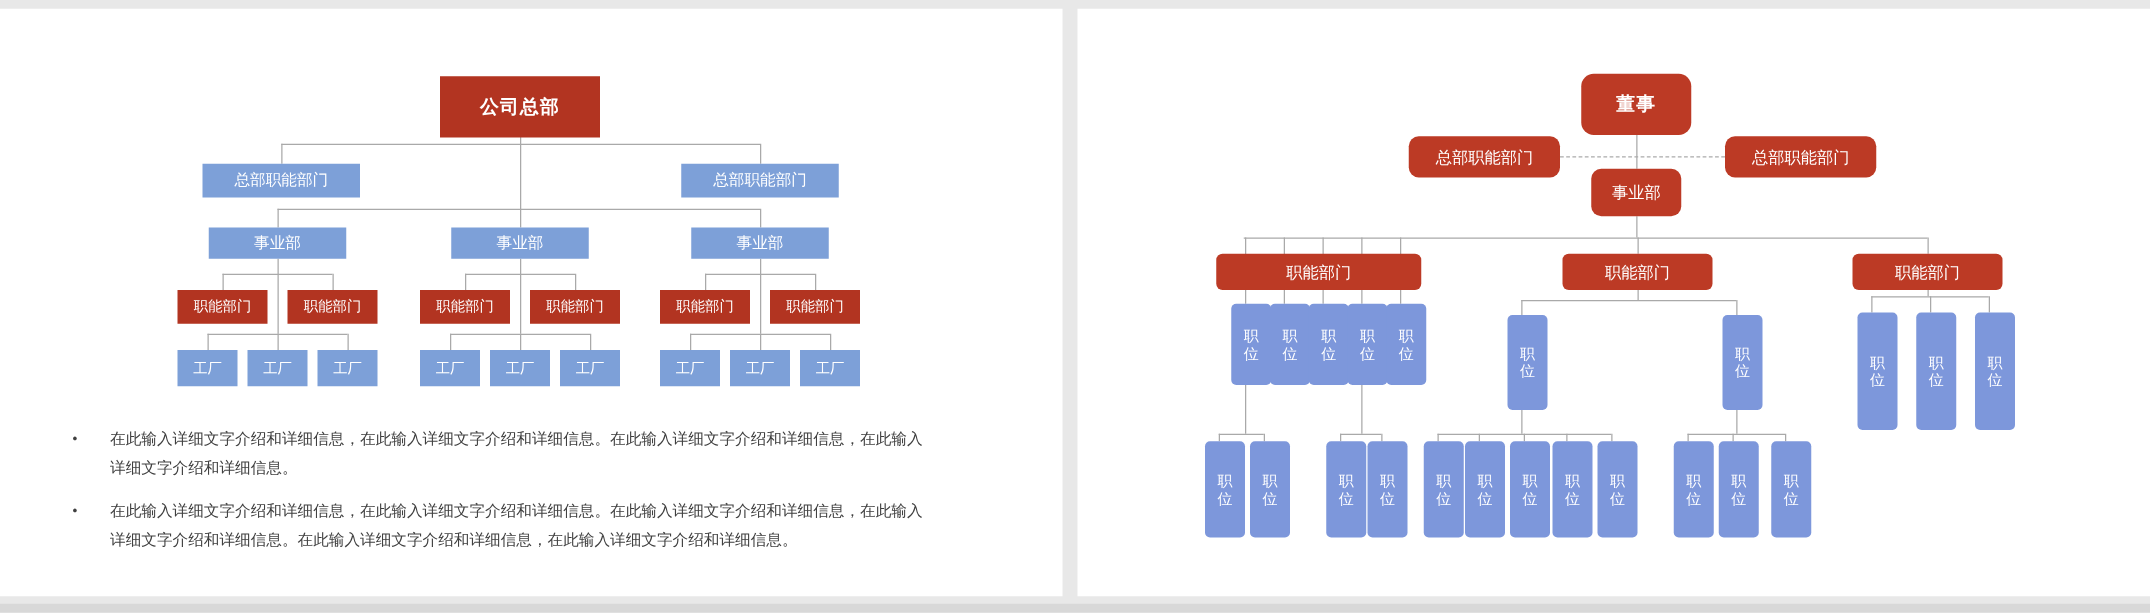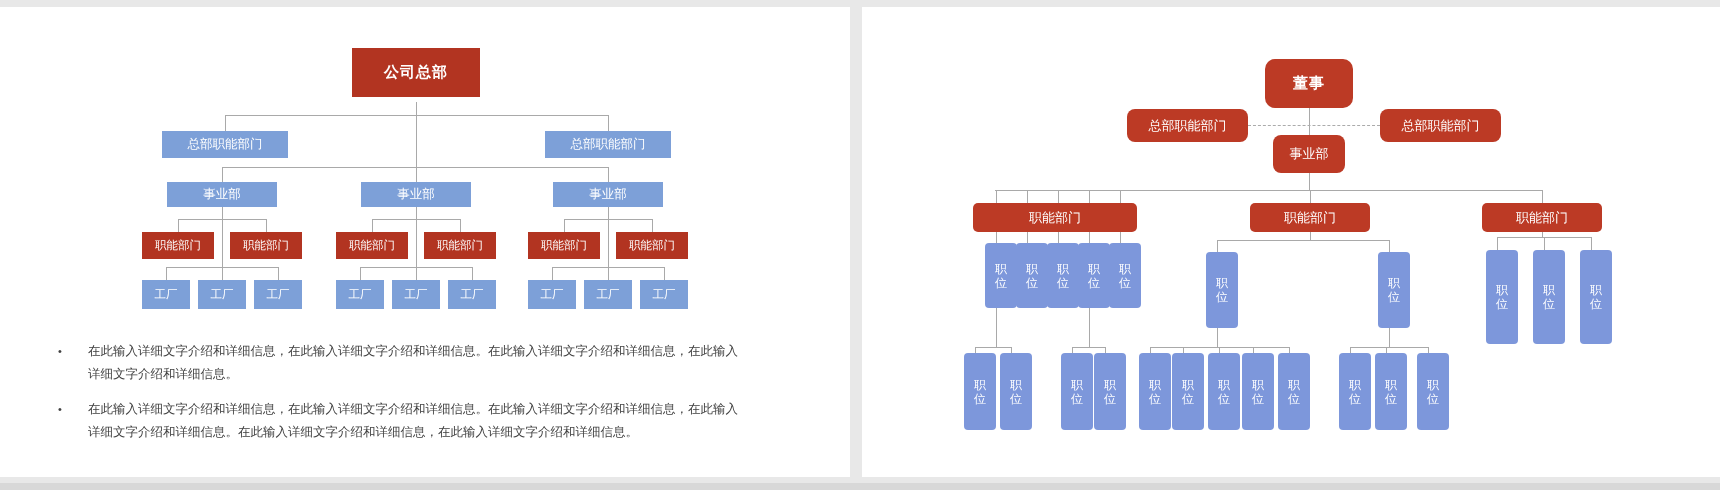--- a/index.html
+++ b/index.html
@@ -73,21 +73,21 @@
 
     <div class="v" style="left:608px;top:200px;height:60px"></div>
     <div class="h" style="left:564px;top:212px;width:88px"></div>
     <div class="v" style="left:564px;top:212px;height:13px"></div>
     <div class="v" style="left:652px;top:212px;height:13px"></div>
     <div class="h" style="left:552px;top:260px;width:112px"></div>
     <div class="v" style="left:552px;top:260px;height:13px"></div>
     <div class="v" style="left:608px;top:260px;height:13px"></div>
     <div class="v" style="left:664px;top:260px;height:13px"></div>
 
-    <div class="box red f15" style="left:352px;top:41px;width:128px;height:49px">公司总部</div>
+    <div class="box red f15" style="left:352px;top:54px;width:128px;height:49px">公司总部</div>
 
     <div class="box blue f12" style="left:162px;top:124px;width:126px;height:27px">总部职能部门</div>
     <div class="box blue f12" style="left:545px;top:124px;width:126px;height:27px">总部职能部门</div>
 
     <div class="box blue f12" style="left:167px;top:175px;width:110px;height:25px">事业部</div>
     <div class="box blue f12" style="left:361px;top:175px;width:110px;height:25px">事业部</div>
     <div class="box blue f12" style="left:553px;top:175px;width:110px;height:25px">事业部</div>
 
     <div class="box red f11" style="left:142px;top:225px;width:72px;height:27px">职能部门</div>
     <div class="box red f11" style="left:230px;top:225px;width:72px;height:27px">职能部门</div>

